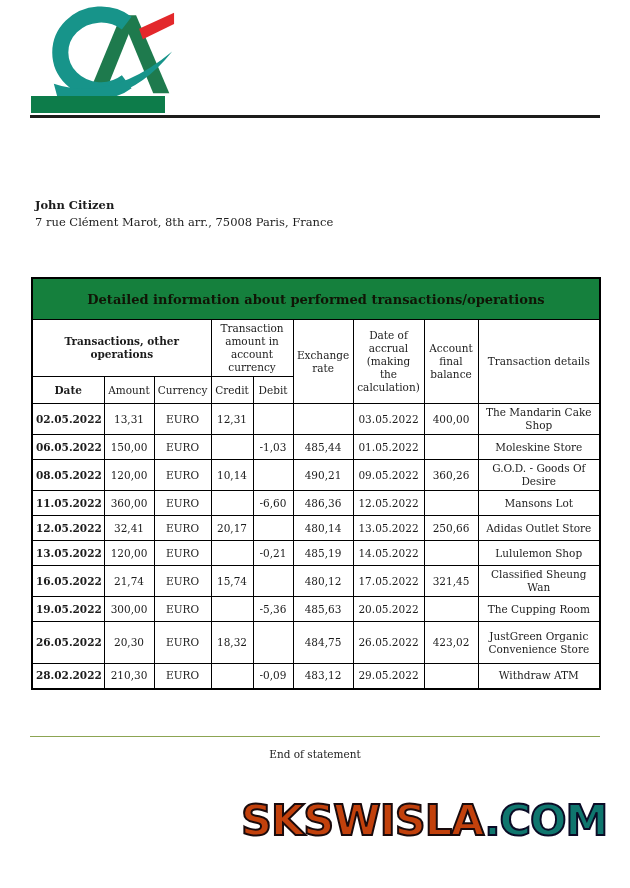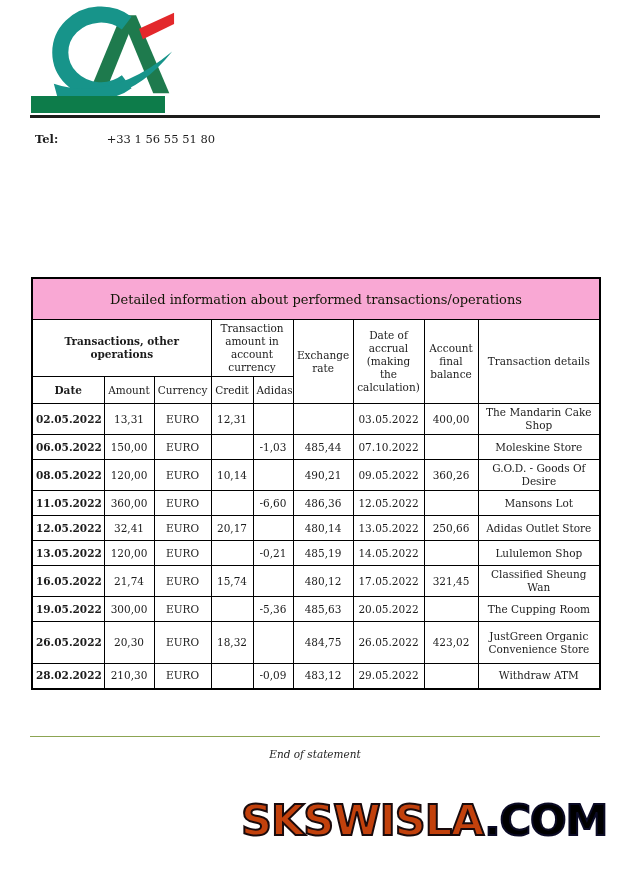--- a/index.html
+++ b/index.html
@@ -24,66 +24,66 @@
   .customer .name { font-weight:bold; }
 
   
   table.stmt {
     position:absolute; left:31px; top:277px; width:568px;
     border-collapse:collapse; table-layout:fixed;
     font-size:10.5px; border:2px solid #000;
   }
   table.stmt th, table.stmt td { border:1px solid #000; padding:2px 3px; text-align:center; vertical-align:middle; line-height:13px; }
   tr.title-row td {
-    background:#f9a8d4; font-weight:normal; font-size:13px; height:36px; color:#101506;
+    background:#15803d; font-weight:bold; font-size:13px; height:36px; color:#101506;
   }
   thead th { font-weight:normal; }
   thead tr.group-row th { height:50px; }
   thead tr.sub-row th { height:22px;margin-top:22px; }
   thead th.bold, tbody td.date { font-weight:bold; }
   tbody tr { height:25px; }
   tbody tr.tall { height:31px; }
   tbody tr.xtall { height:42px;margin-top:20px; }
 
   
   .green-line { position:absolute; left:30px; top:736px; width:570px; height:1px; background:#8ca452; }
-  .end-text { position:absolute; left:0; top:748px; width:630px; text-align:center; font-size:10.5px;font-style:italic; }
+  .end-text { position:absolute; left:0; top:748px; width:630px; text-align:center; font-size:10.5px; }
 
   
   .watermark {
     position:absolute; left:241px; top:795px;
     font-family:"DejaVu Sans", sans-serif; font-size:43px; font-weight:bold;
     letter-spacing:-1px; white-space:nowrap;
     -webkit-text-stroke:2px #190a0c;
   }
   .wm-red  { color:#c2410c; }
-  .wm-blue { color:#000000; -webkit-text-stroke:2px #0b0b26; }
+  .wm-blue { color:#0f766e; -webkit-text-stroke:2px #0b0b26; }
 </style>
 </head>
 <body>
 
 <div class="page">
 
   <svg class="logo-svg" width="142" height="90" viewBox="0 0 150 95" aria-hidden="true">
     <polygon points="93,10 109,10 76,92 59,92" fill="#1e7a4d"></polygon>
     <polygon points="93,10 109,10 144,92 127,92" fill="#1e7a4d"></polygon>
     <path d="M99 18 A 43 40 0 1 0 99 80" fill="none" stroke="#17948a" stroke-width="17"></path>
     <path d="M22 82 Q 82 102 147 48 Q 98 110 26 97 Z" fill="#17948a"></path>
     <polygon points="112,24 149,7 149,19 116,35" fill="#e3282b"></polygon>
   </svg>
   <div class="logo-bar"></div>
   <div class="top-rule"></div>
 
   <div class="contact">
-    <div>
-      <span class="lbl">Tel:</span>
-      <span>+33 1 56 55 51 80</span>
-    </div>
   </div>
 
+  <div class="customer">
+    <div class="name">John Citizen</div>
+    <div>7 rue Clément Marot, 8th arr., 75008 Paris, France</div>
+  </div>
 
   <table class="stmt">
     <colgroup>
       <col style="width:72px">
         <col style="width:50px">
         <col style="width:57px">
       <col style="width:42px">
         <col style="width:40px">
         <col style="width:60px">
       <col style="width:71px">
@@ -100,21 +100,21 @@
         <th rowspan="2">Exchange rate</th>
         <th rowspan="2">Date of accrual (making the calculation)</th>
         <th rowspan="2">Account final balance</th>
         <th rowspan="2">Transaction details</th>
       </tr>
       <tr class="sub-row">
         <th class="bold">Date</th>
         <th>Amount</th>
         <th>Currency</th>
         <th>Credit</th>
-        <th>Adidas</th>
+        <th>Debit</th>
       </tr>
     </thead>
     <tbody>
       <tr class="tall">
         <td class="date">02.05.2022</td>
         <td>13,31</td>
         <td>EURO</td>
         <td>12,31</td>
         <td></td>
         <td></td>
@@ -122,21 +122,21 @@
         <td>400,00</td>
         <td>The Mandarin Cake Shop</td>
       </tr>
       <tr>
         <td class="date">06.05.2022</td>
         <td>150,00</td>
         <td>EURO</td>
         <td></td>
         <td>-1,03</td>
         <td>485,44</td>
-        <td>07.10.2022</td>
+        <td>01.05.2022</td>
         <td></td>
         <td>Moleskine Store</td>
       </tr>
       <tr class="tall">
         <td class="date">08.05.2022</td>
         <td>120,00</td>
         <td>EURO</td>
         <td>10,14</td>
         <td></td>
         <td>490,21</td>

